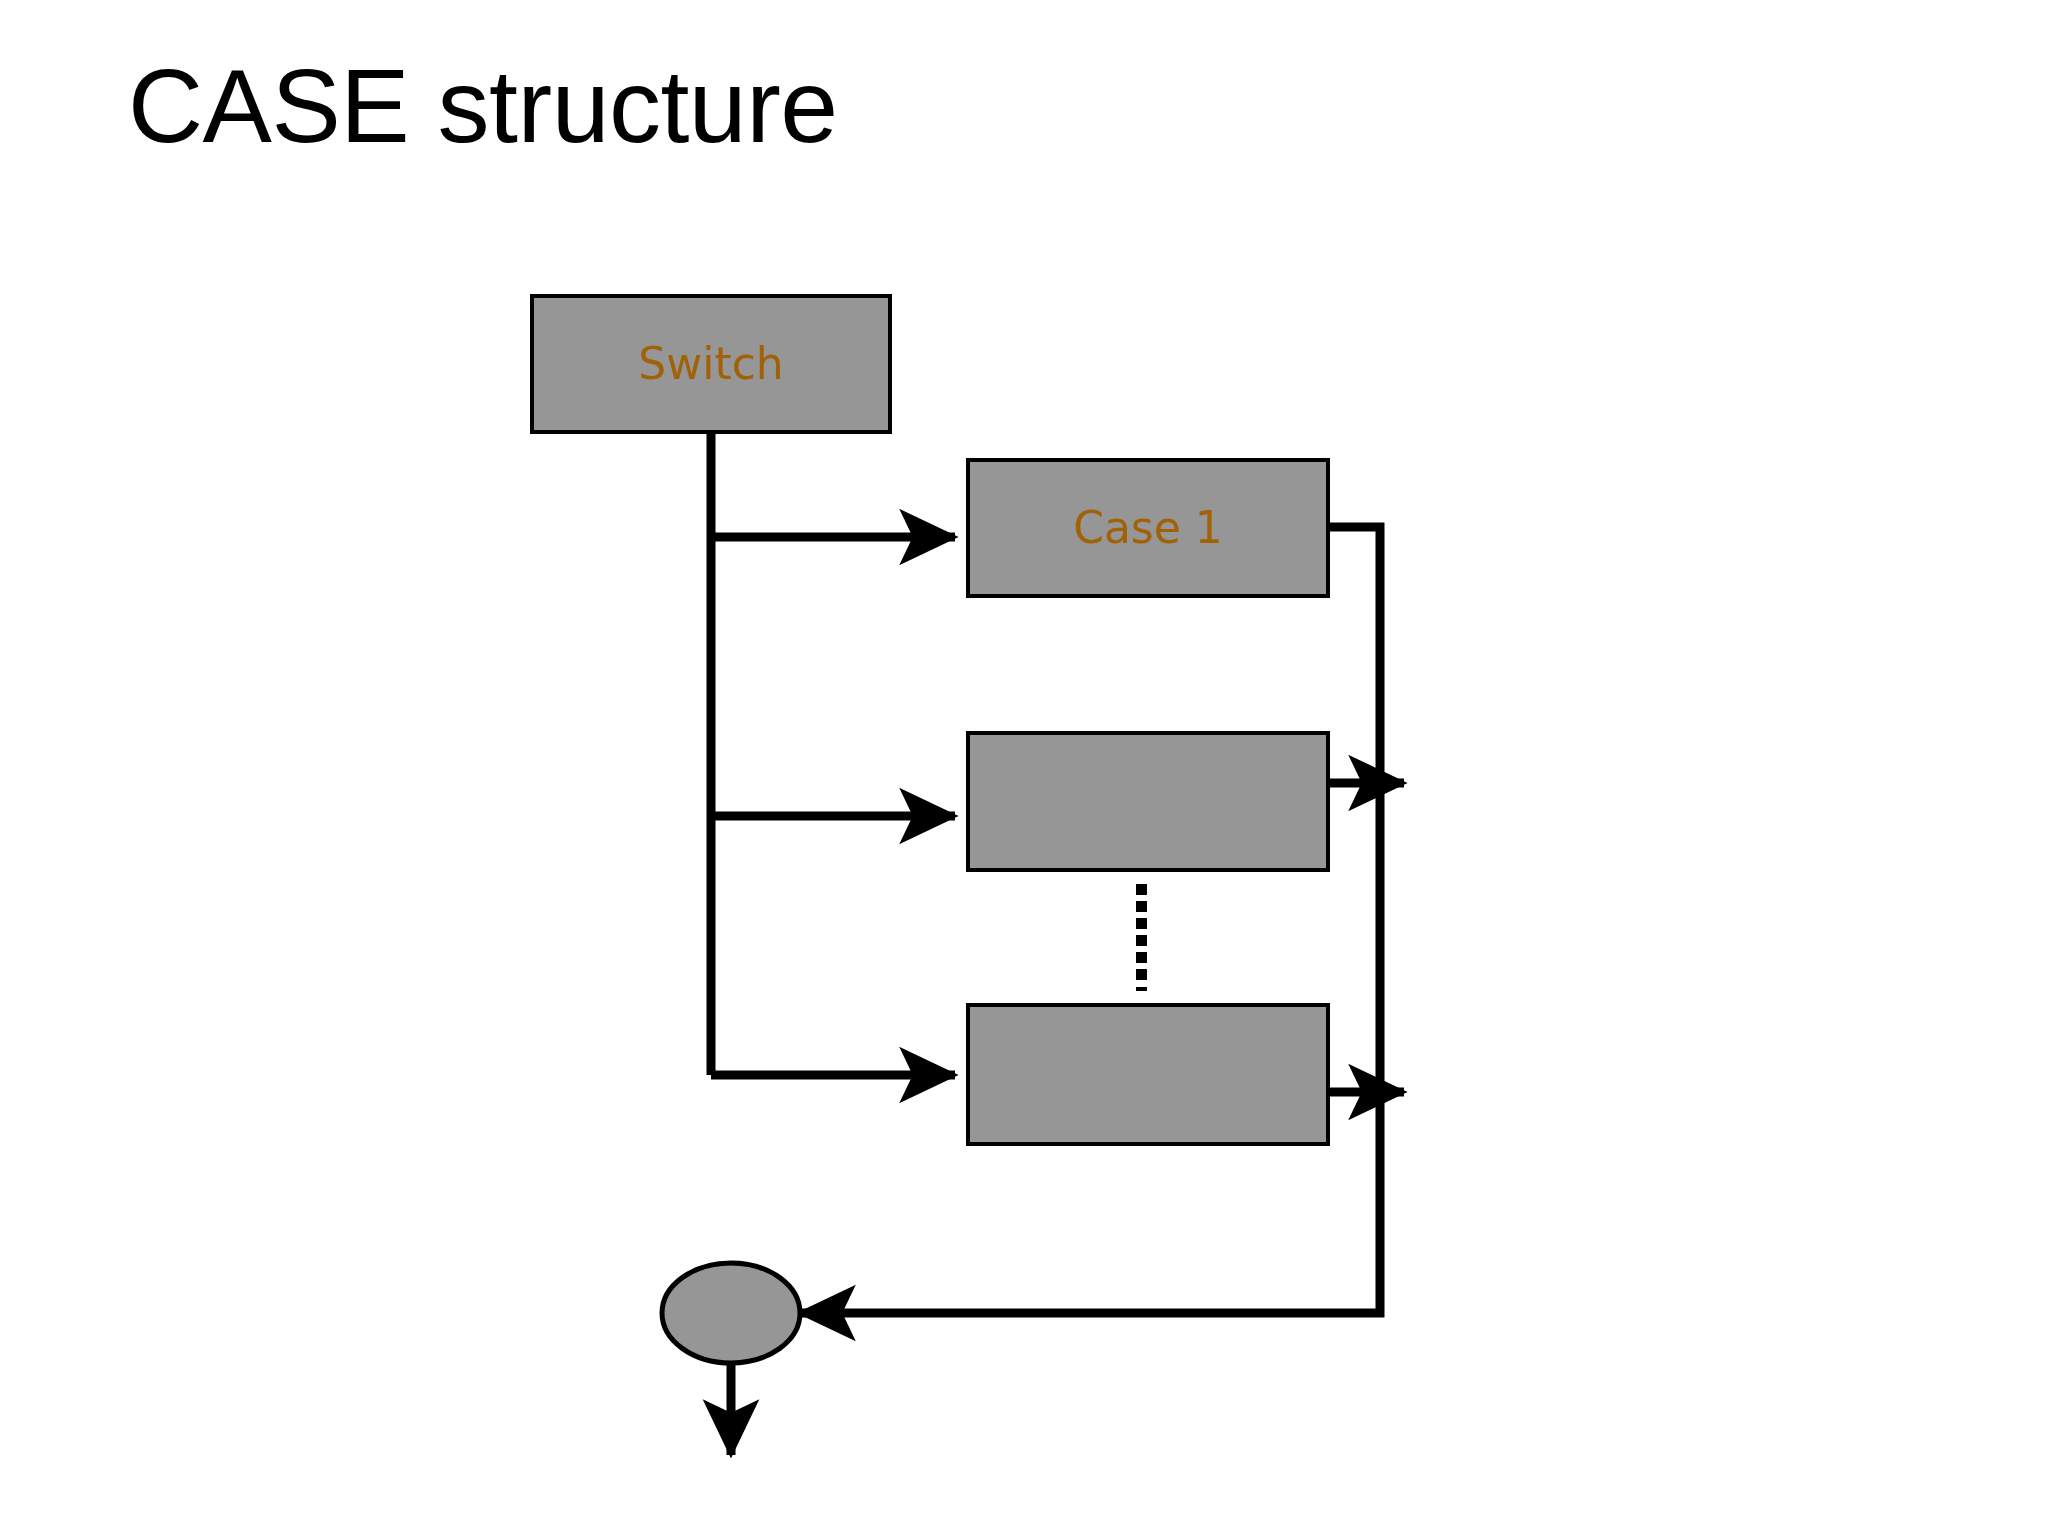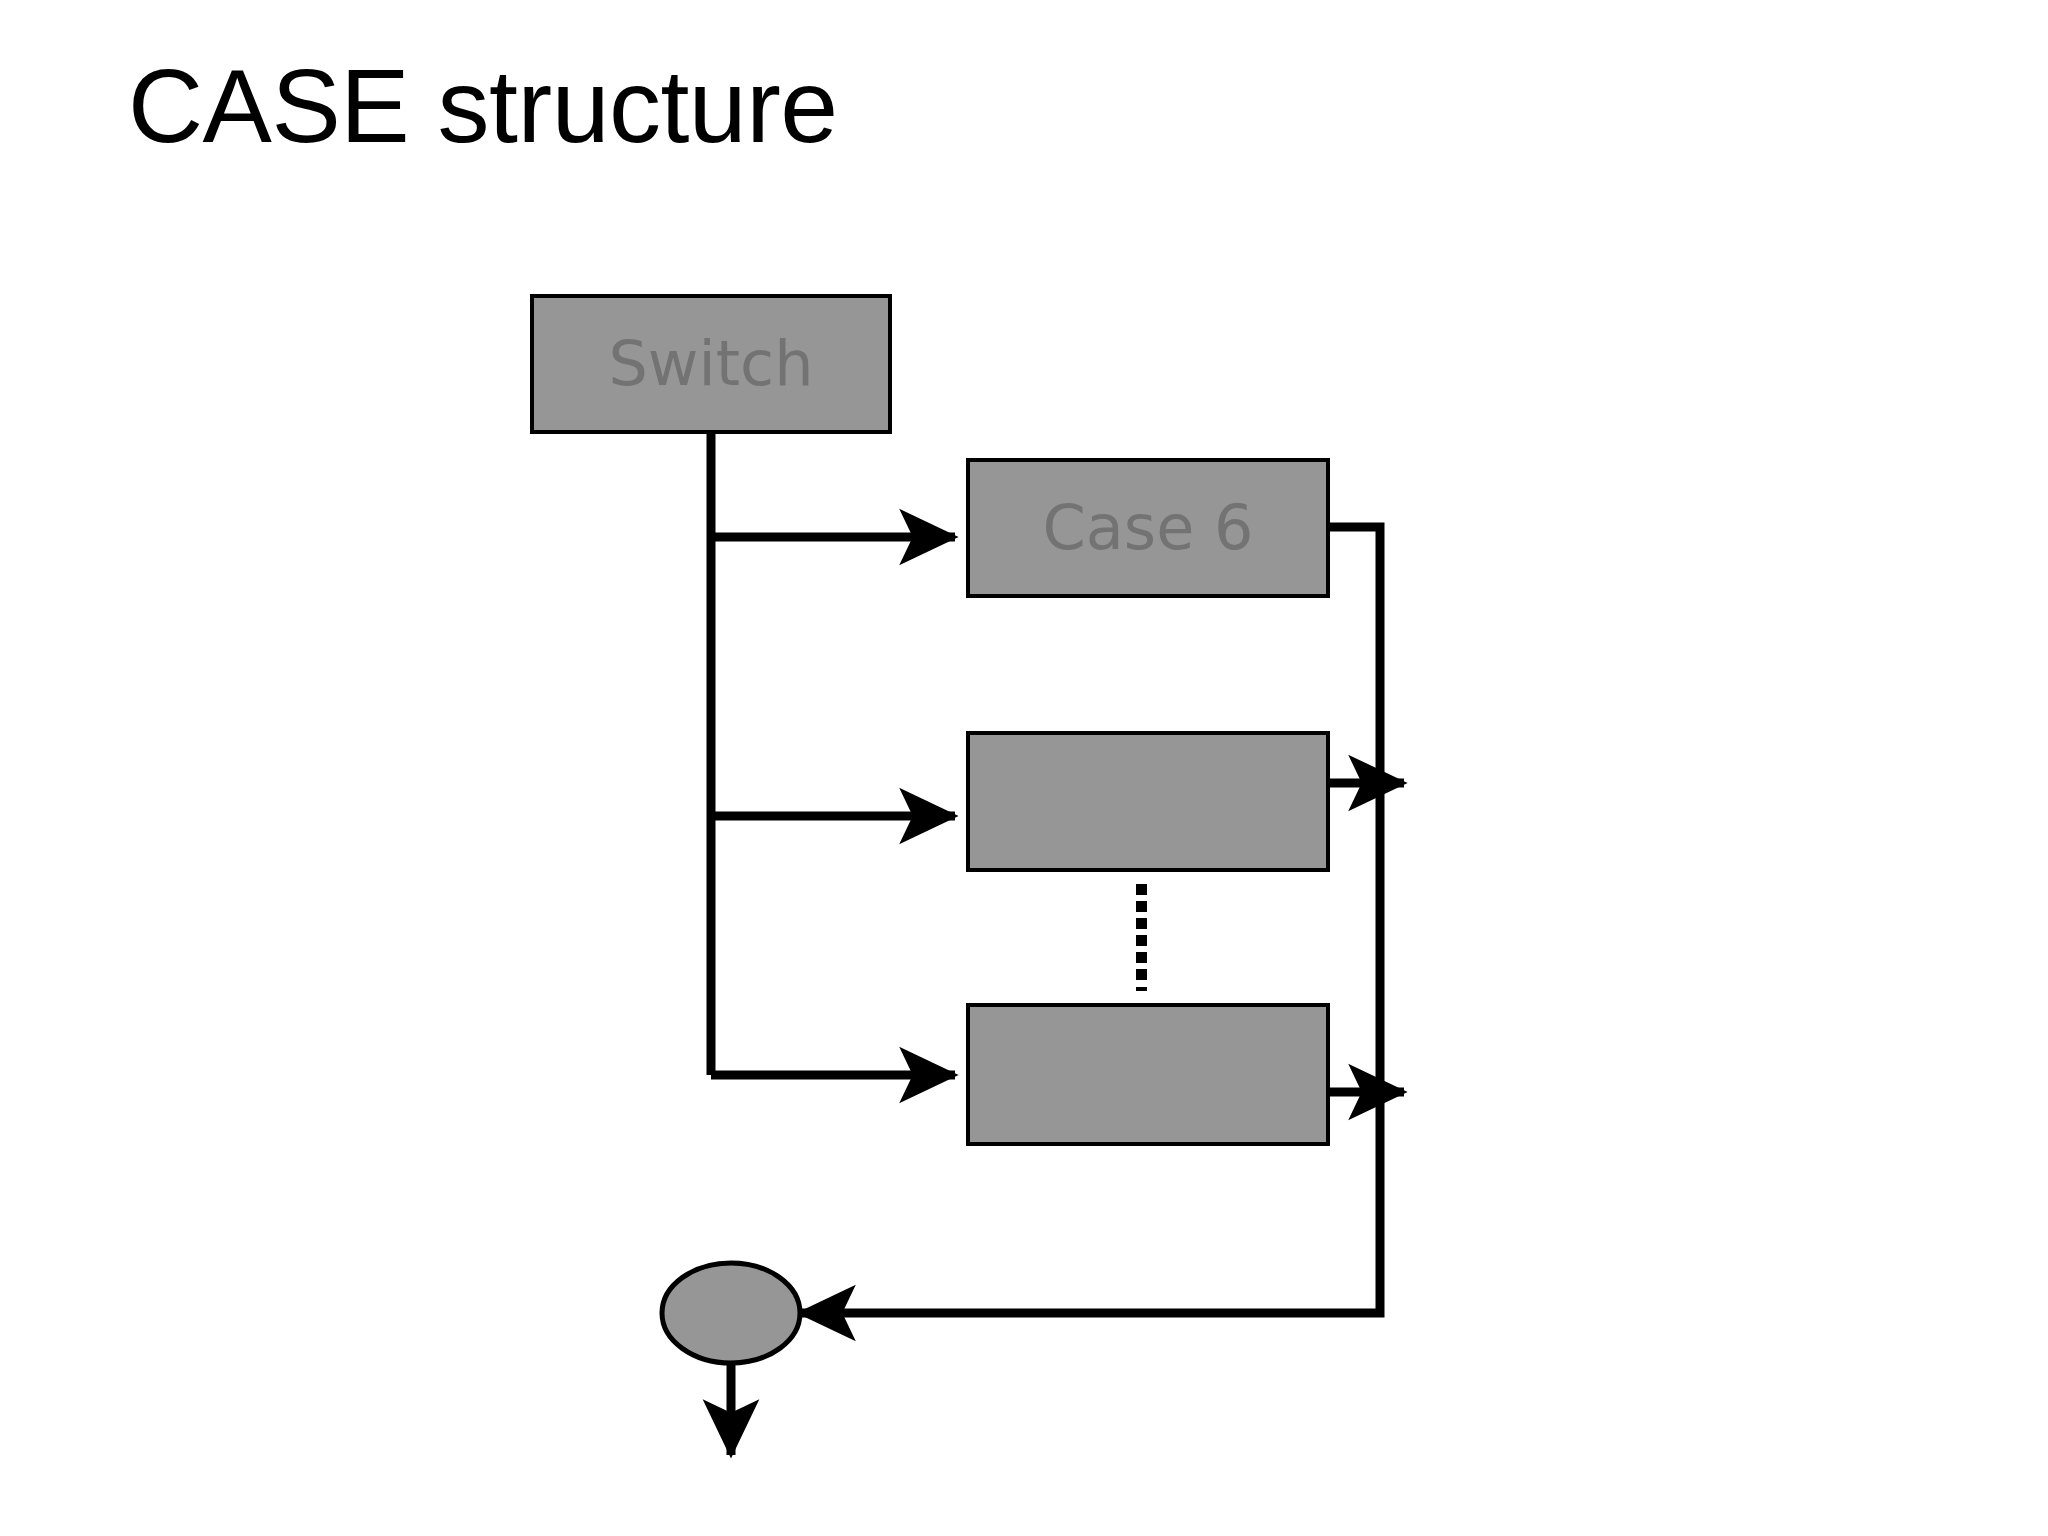--- a/index.html
+++ b/index.html
@@ -46,23 +46,23 @@
   }
 
   
   .node-label {
     position: absolute;
     display: flex;
     align-items: center;
     justify-content: center;
     text-align: center;
     font-family: "DejaVu Sans", sans-serif;
-    font-size: 62px;
+    font-size: 44px;
     font-weight: 400;
-    color: #737373;
+    color: #a16207;
     line-height: 1.06;
     white-space: pre-line;
     pointer-events: none;
     -webkit-font-smoothing: antialiased;
   }
   #label-switch {
     left: 532px; top: 296px; width: 358px; height: 136px;
   }
   #label-case1 {
     left: 968px; top: 460px; width: 360px; height: 136px;
@@ -130,17 +130,17 @@
       <rect x="1136" y="987" width="11" height="4"></rect>
     </g>
 
     <rect x="968" y="1005" width="360" height="139" fill="#969696" stroke="#000000" stroke-width="4"></rect>
 
     <ellipse cx="731" cy="1313" rx="69" ry="50" fill="#969696" stroke="#000000" stroke-width="5"></ellipse>
   </svg>
 
   <div class="node-label" id="label-switch">Switch</div>
 
-  <div class="node-label" id="label-case1">Case 6</div>
+  <div class="node-label" id="label-case1">Case 1</div>
 
 
 
 </div>
 
 </body></html>

